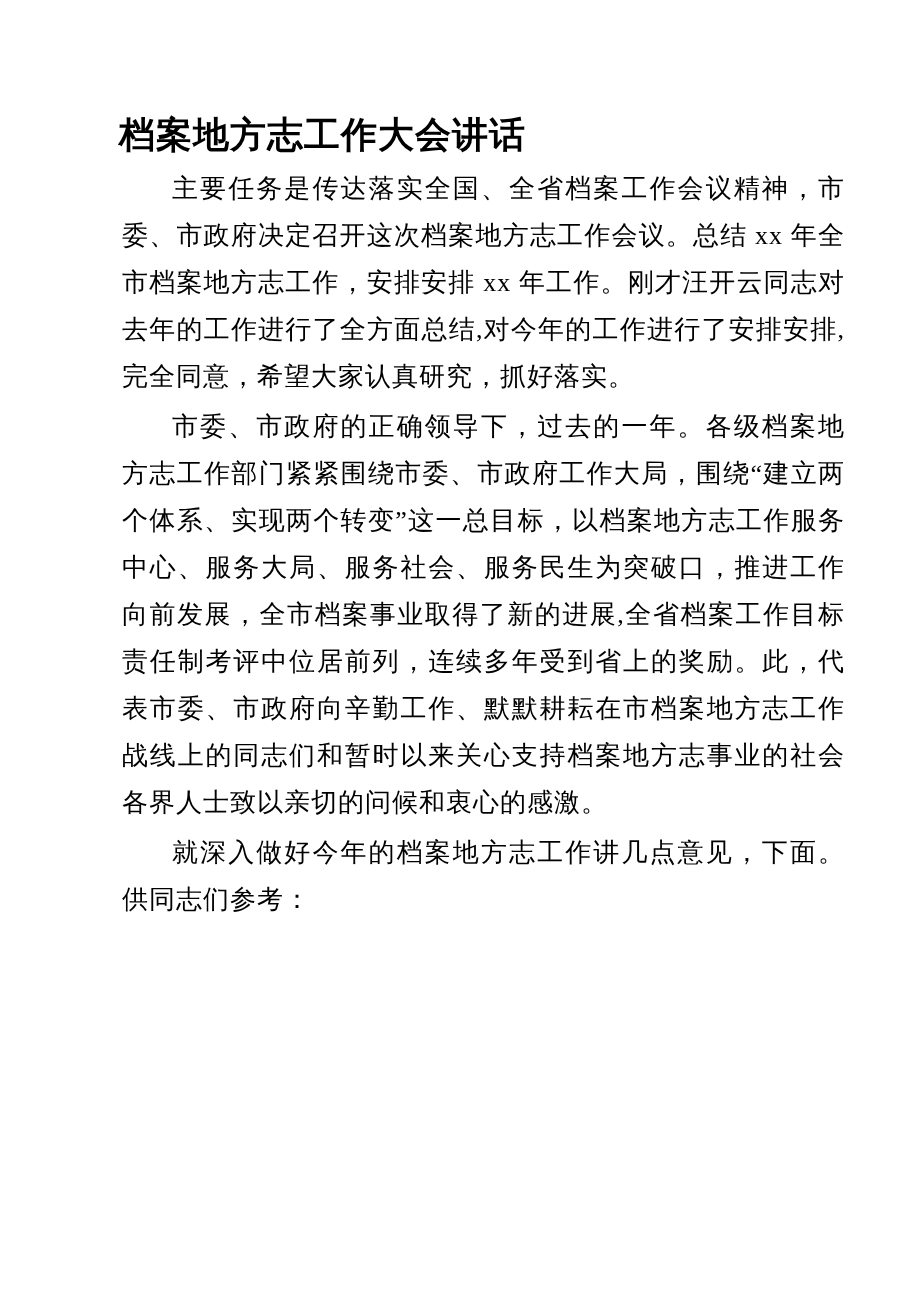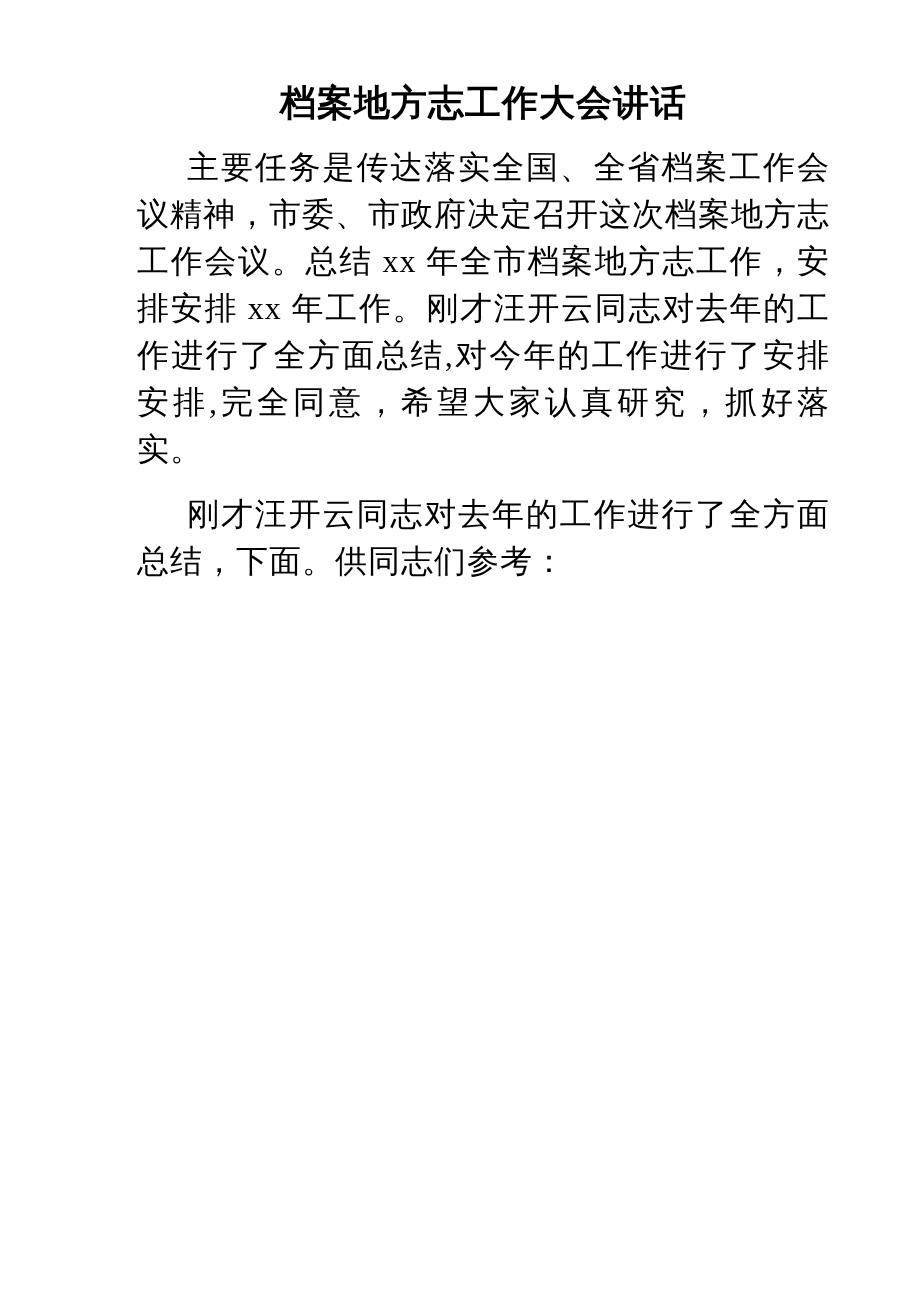--- a/index.html
+++ b/index.html
@@ -12,45 +12,46 @@
     width: 920px;
     height: 1302px;
     background: #ffffff;
     color: #000000;
     font-family: "Liberation Serif", "DejaVu Serif", serif;
     overflow: hidden;
     box-sizing: border-box;
   }
   .doc-title {
     margin: 0 72px 0 119px;
-    padding-top: 80px;
+    padding-top: 112px;
     font-size: 36px;
     font-weight: bold;
     line-height: 46px;
     letter-spacing: 1px;
-    text-align: center;
+    text-align: left;
     white-space: nowrap;
   }
   .doc-body {
     margin: 7px 72px 0 119px;
   }
   .doc-body p {
-    margin: 18px;
-    font-size: 32px;
+    margin: 3px;
+    font-size: 26px;
     font-weight: normal;
     line-height: 47px;
     letter-spacing: 1px;
     text-align: justify;
     text-justify: inter-ideograph;
     text-indent: 50px;
     word-break: break-all;
   }
 </style>
 </head>
 <body>
 
 <div class="page">
   <h1 class="doc-title">档案地方志工作大会讲话</h1>
   <div class="doc-body">
     <p>主要任务是传达落实全国、全省档案工作会议精神，市委、市政府决定召开这次档案地方志工作会议。总结 xx 年全市档案地方志工作，安排安排 xx 年工作。刚才汪开云同志对去年的工作进行了全方面总结,对今年的工作进行了安排安排,完全同意，希望大家认真研究，抓好落实。</p>
-    <p>刚才汪开云同志对去年的工作进行了全方面总结，下面。供同志们参考：</p>
+    <p>市委、市政府的正确领导下，过去的一年。各级档案地方志工作部门紧紧围绕市委、市政府工作大局，围绕“建立两个体系、实现两个转变”这一总目标，以档案地方志工作服务中心、服务大局、服务社会、服务民生为突破口，推进工作向前发展，全市档案事业取得了新的进展,全省档案工作目标责任制考评中位居前列，连续多年受到省上的奖励。此，代表市委、市政府向辛勤工作、默默耕耘在市档案地方志工作战线上的同志们和暂时以来关心支持档案地方志事业的社会各界人士致以亲切的问候和衷心的感激。</p>
+    <p>就深入做好今年的档案地方志工作讲几点意见，下面。供同志们参考：</p>
   </div>
 </div>
 
 </body></html>

